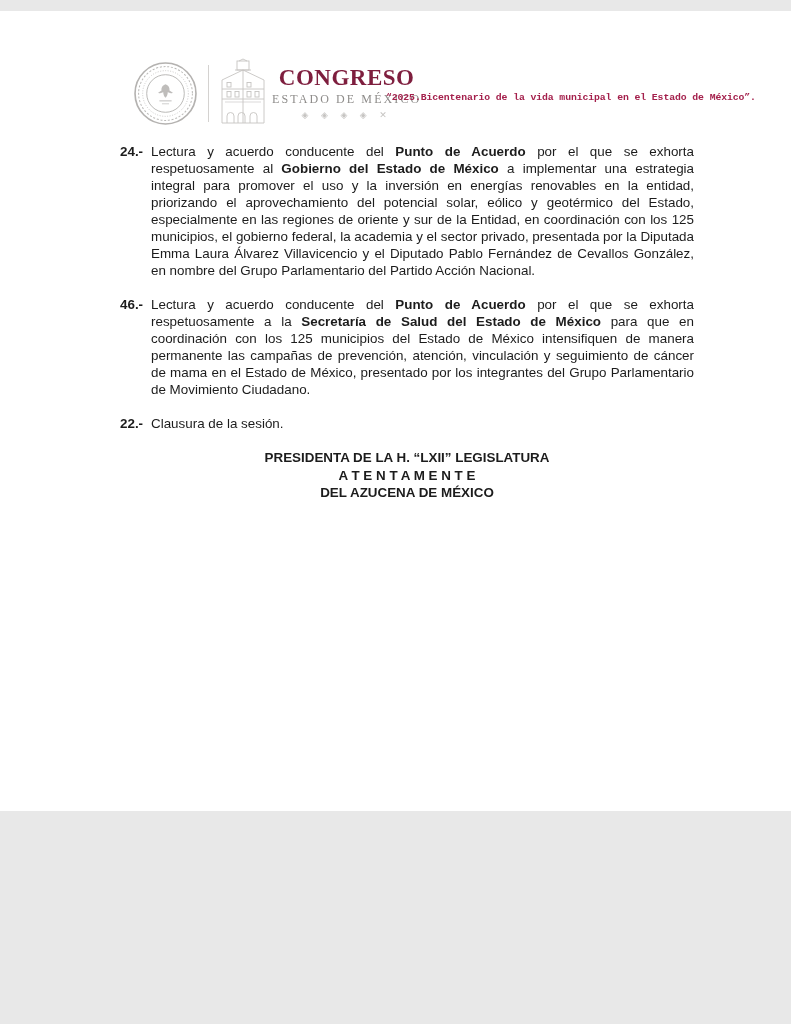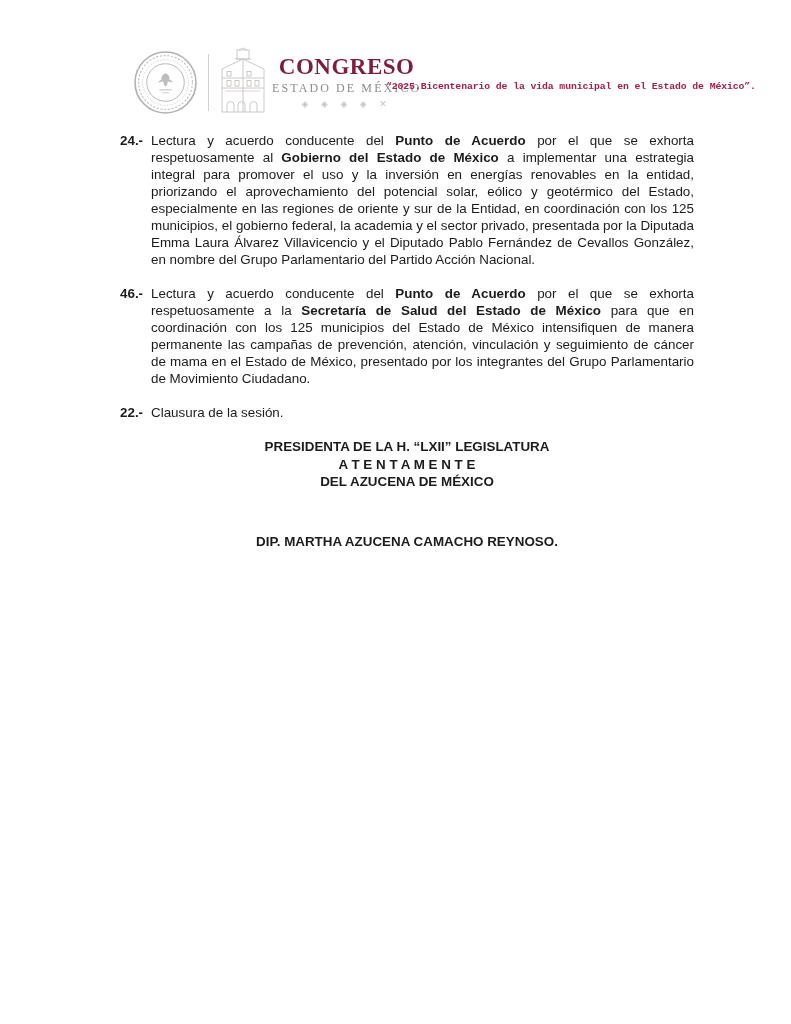--- a/index.html
+++ b/index.html
@@ -5,22 +5,22 @@
 <style>
   :root{
     --maroon-title:#7e1e3e;
     --maroon-motto:#a4204c;
     --art-gray:#b4b2b0;
     --text:#1c1c1c;
   }
   html,body{margin:0;padding:0;background:#e8e8e8;}
   .page{
     position:relative;
-    width:791px;height:1024px;
-    margin:0 auto;
+    width:791px;height:800px;
+    margin:11px auto;
     background:#ffffff;
     font-family:"Liberation Sans",sans-serif;
     color:var(--text);
     overflow:hidden;
   }
 
   
   .header{
     position:absolute;left:133px;top:49px;
     display:flex;align-items:center;
@@ -130,16 +130,15 @@
           <div class="item-text"><span>Clausura de la sesión.</span></div>
         </div>
       </div>
 
     <div class="closing">
       <div>PRESIDENTA DE LA H. “LXII” LEGISLATURA</div>
       <div>A T E N T A M E N T E</div>
       <div>DEL AZUCENA DE MÉXICO</div>
     </div>
 
-    <div class="signature">DIP. MARTHA AZUCENA CAMACHO REYNOSO.</div>
   </div>
 
 </div>
 
 </body></html>

